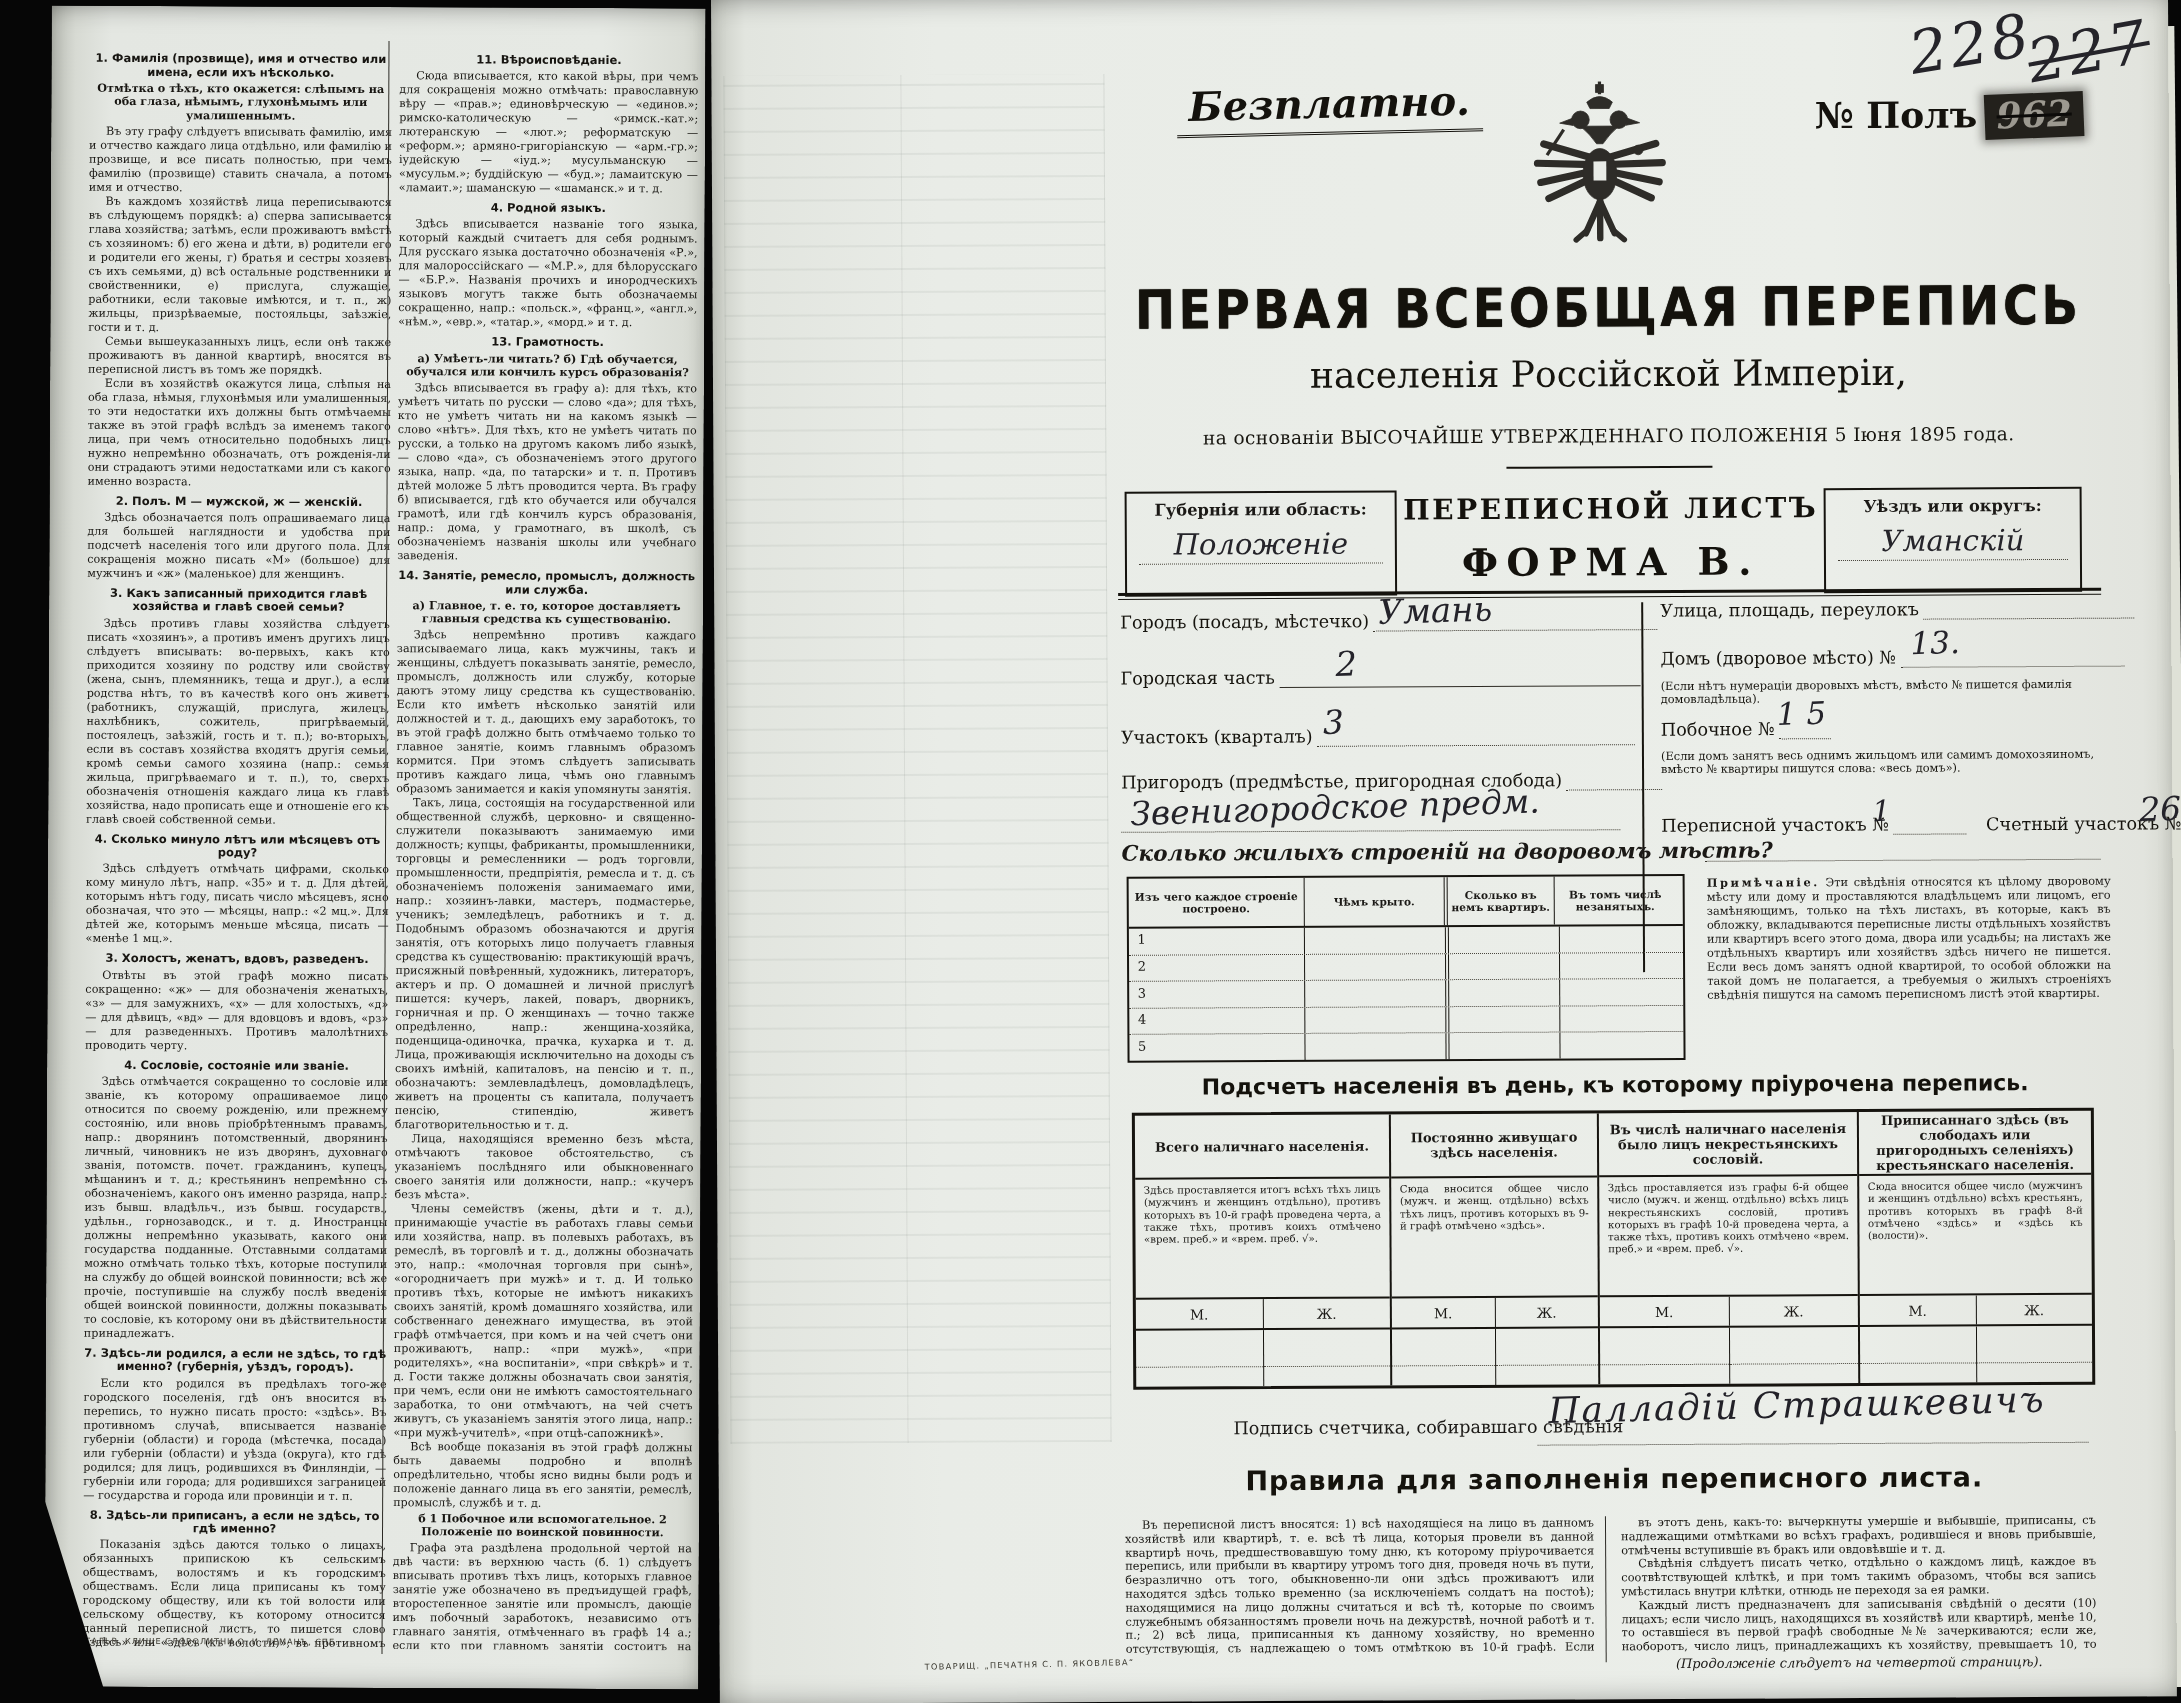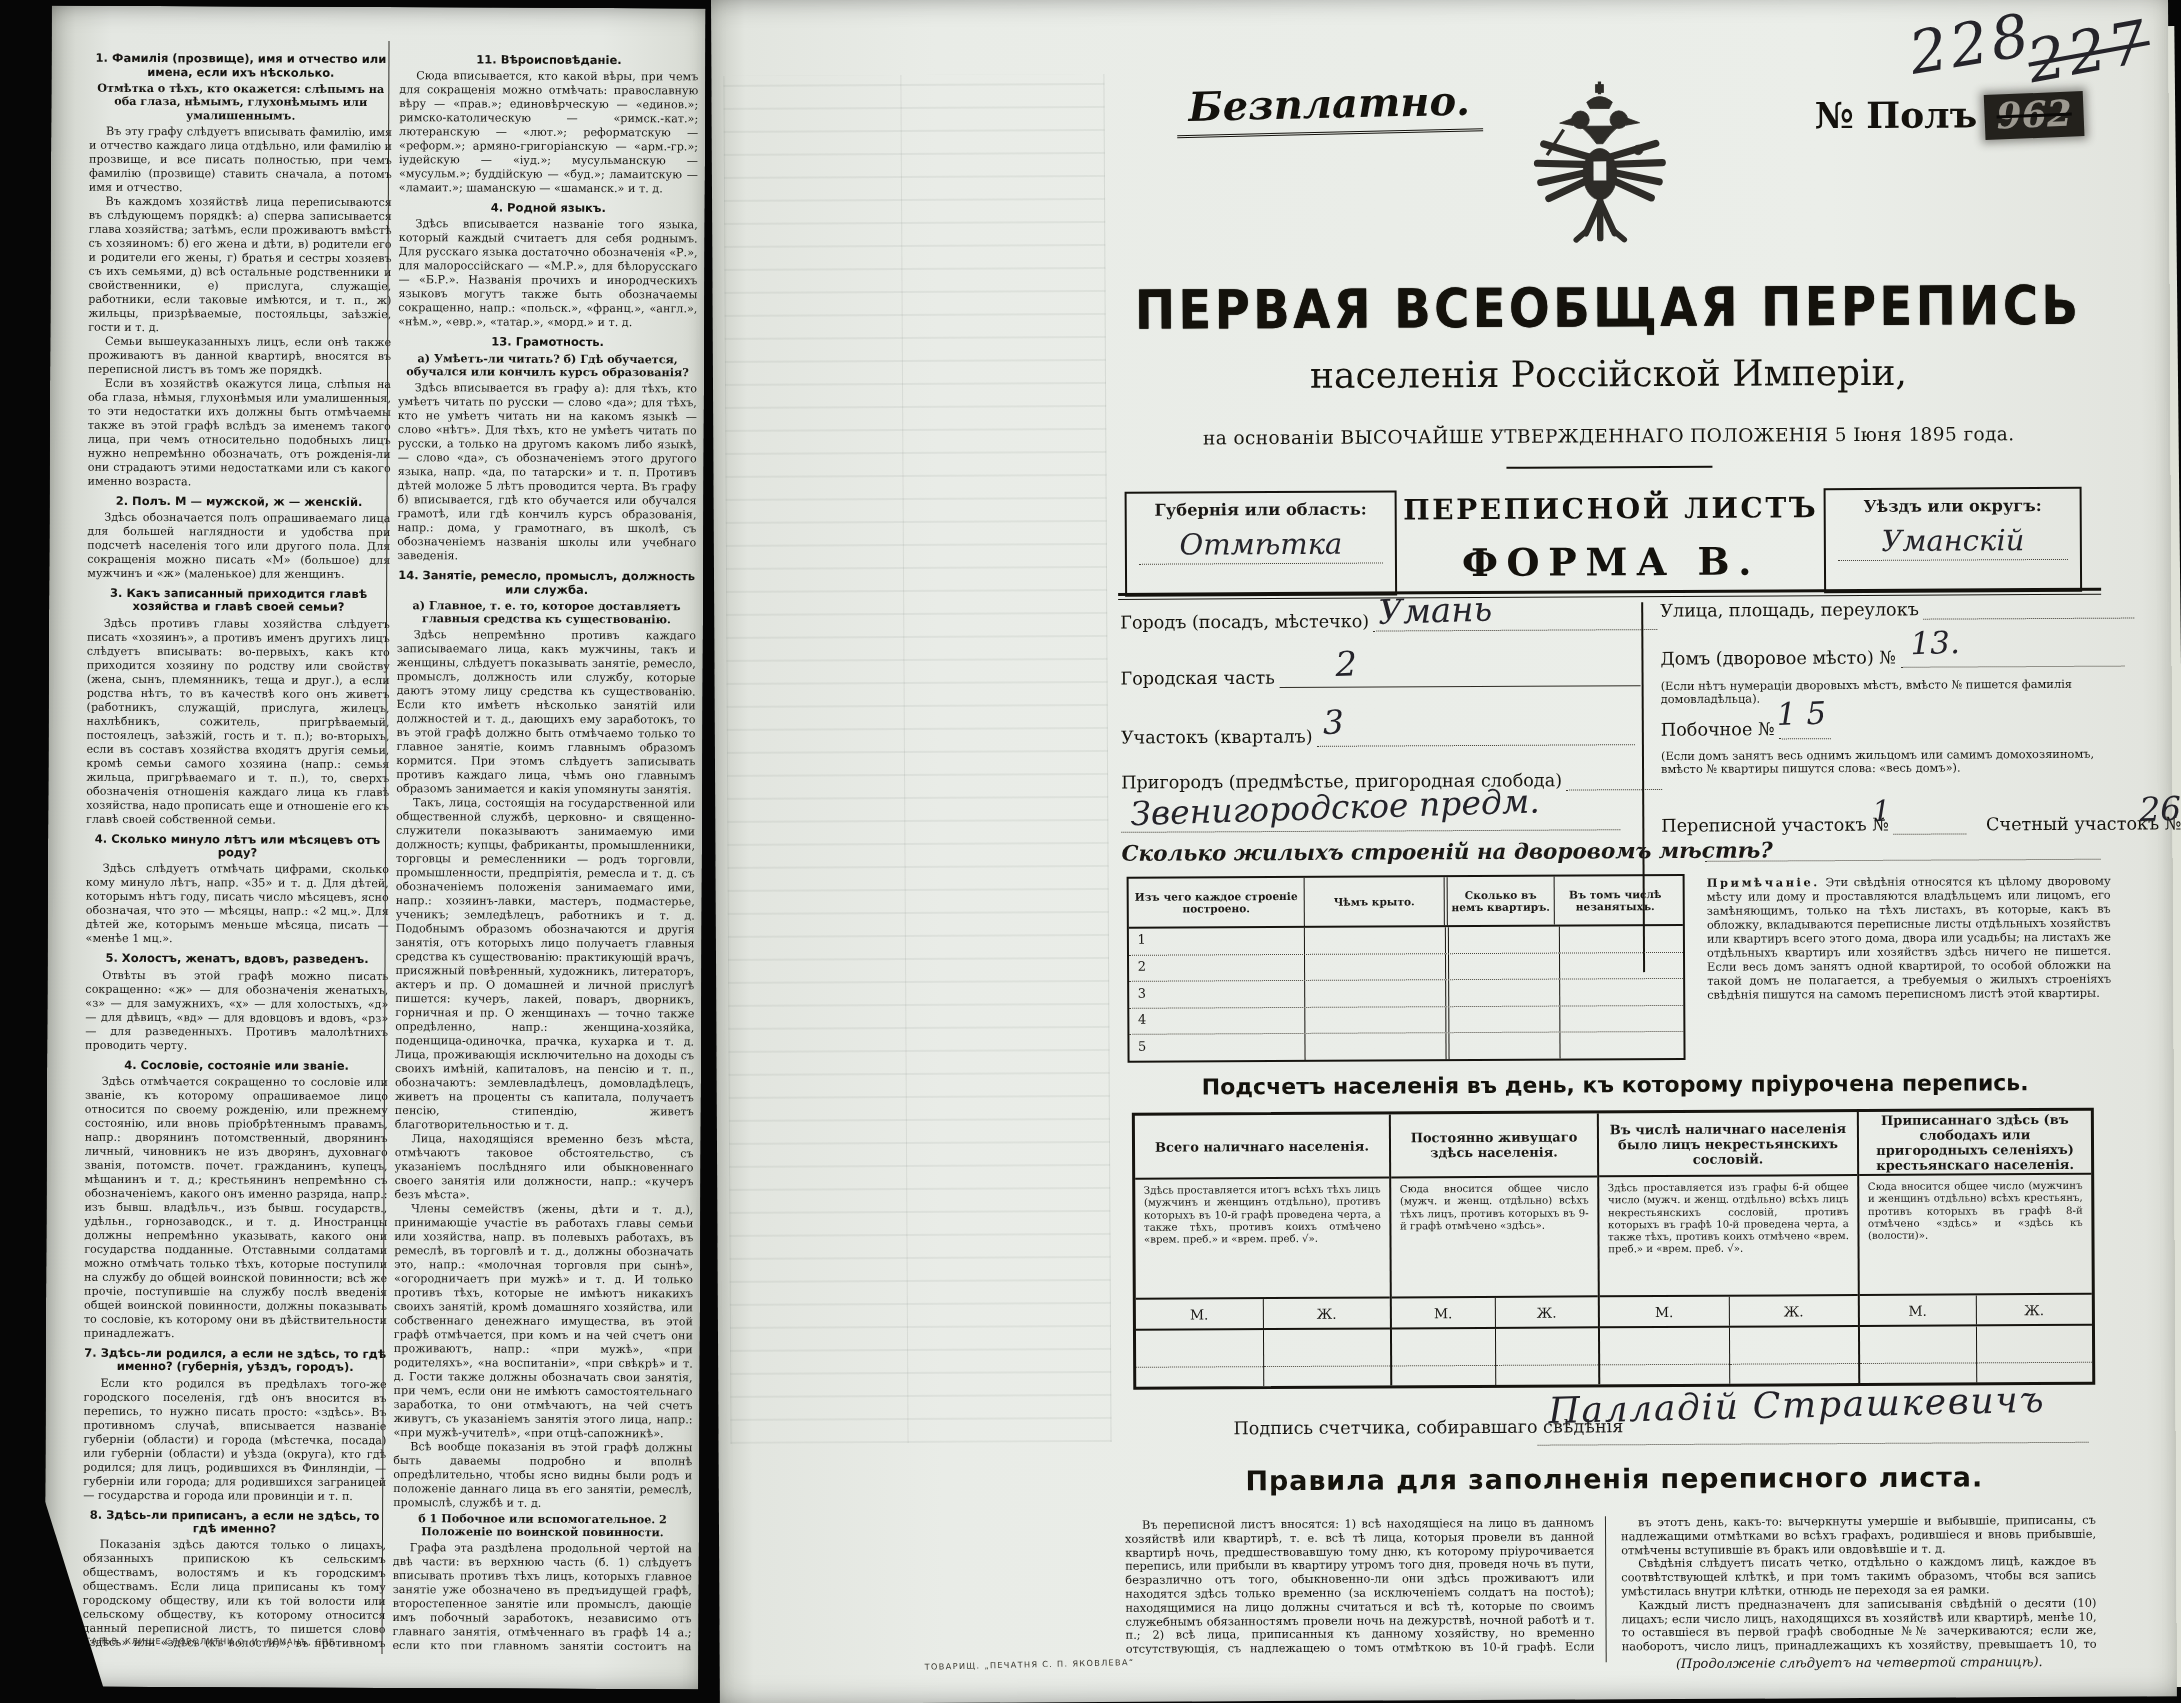--- a/index.html
+++ b/index.html
@@ -128,21 +128,21 @@
         <p class="bp">Въ эту графу слѣдуетъ вписывать фамилію, имя и отчество каждаго лица отдѣльно, или фамилію и прозвище, и все писать полностью, при чемъ фамилію (прозвище) ставить сначала, а потомъ имя и отчество.</p>
         <p class="bp">Въ каждомъ хозяйствѣ лица переписываются въ слѣдующемъ порядкѣ: а) сперва записывается глава хозяйства; затѣмъ, если проживаютъ вмѣстѣ съ хозяиномъ: б) его жена и дѣти, в) родители его и родители его жены, г) братья и сестры хозяевъ съ ихъ семьями, д) всѣ остальные родственники и свойственники, е) прислуга, служащіе, работники, если таковые имѣются, и т. п., ж) жильцы, призрѣваемые, постояльцы, заѣзжіе, гости и т. д.</p>
         <p class="bp">Семьи вышеуказанныхъ лицъ, если онѣ также проживаютъ въ данной квартирѣ, вносятся въ переписной листъ въ томъ же порядкѣ.</p>
         <p class="bp">Если въ хозяйствѣ окажутся лица, слѣпыя на оба глаза, нѣмыя, глухонѣмыя или умалишенныя, то эти недостатки ихъ должны быть отмѣчаемы также въ этой графѣ вслѣдъ за именемъ такого лица, при чемъ относительно подобныхъ лицъ нужно непремѣнно обозначать, отъ рожденія-ли они страдаютъ этими недостатками или съ какого именно возраста.</p>
         <div class="bh">2. Полъ. М — мужской, ж — женскій.</div>
         <p class="bp">Здѣсь обозначается полъ опрашиваемаго лица для большей наглядности и удобства при подсчетѣ населенія того или другого пола. Для сокращенія можно писать «М» (большое) для мужчинъ и «ж» (маленькое) для женщинъ.</p>
         <div class="bh">3. Какъ записанный приходится главѣ хозяйства и главѣ своей семьи?</div>
         <p class="bp">Здѣсь противъ главы хозяйства слѣдуетъ писать «хозяинъ», а противъ именъ другихъ лицъ слѣдуетъ вписывать: во-первыхъ, какъ кто приходится хозяину по родству или свойству (жена, сынъ, племянникъ, теща и друг.), а если родства нѣтъ, то въ качествѣ кого онъ живетъ (работникъ, служащій, прислуга, жилецъ, нахлѣбникъ, сожитель, пригрѣваемый, постоялецъ, заѣзжій, гость и т. п.); во-вторыхъ, если въ составъ хозяйства входятъ другія семьи, кромѣ семьи самого хозяина (напр.: семья жильца, пригрѣваемаго и т. п.), то, сверхъ обозначенія отношенія каждаго лица къ главѣ хозяйства, надо прописать еще и отношеніе его къ главѣ своей собственной семьи.</p>
         <div class="bh">4. Сколько минуло лѣтъ или мѣсяцевъ отъ роду?</div>
         <p class="bp">Здѣсь слѣдуетъ отмѣчать цифрами, сколько кому минуло лѣтъ, напр. «35» и т. д. Для дѣтей, которымъ нѣтъ году, писать число мѣсяцевъ, ясно обозначая, что это — мѣсяцы, напр.: «2 мц.». Для дѣтей же, которымъ меньше мѣсяца, писать — «менѣе 1 мц.».</p>
-        <div class="bh">5. Холостъ, женатъ, вдовъ, разведенъ.</div>
+        <div class="bh">3. Холостъ, женатъ, вдовъ, разведенъ.</div>
         <p class="bp">Отвѣты въ этой графѣ можно писать сокращенно: «ж» — для обозначенія женатыхъ, «з» — для замужнихъ, «х» — для холостыхъ, «д» — для дѣвицъ, «вд» — для вдовцовъ и вдовъ, «рз» — для разведенныхъ. Противъ малолѣтнихъ проводить черту.</p>
         <div class="bh">4. Сословіе, состояніе или званіе.</div>
         <p class="bp">Здѣсь отмѣчается сокращенно то сословіе или званіе, къ которому опрашиваемое лицо относится по своему рожденію, или прежнему состоянію, или вновь пріобрѣтеннымъ правамъ, напр.: дворянинъ потомственный, дворянинъ личный, чиновникъ не изъ дворянъ, духовнаго званія, потомств. почет. гражданинъ, купецъ, мѣщанинъ и т. д.; крестьянинъ непремѣнно съ обозначеніемъ, какого онъ именно разряда, напр.: изъ бывш. владѣльч., изъ бывш. государств., удѣльн., горнозаводск., и т. д. Иностранцы должны непремѣнно указывать, какого они государства подданные. Отставными солдатами можно отмѣчать только тѣхъ, которые поступили на службу до общей воинской повинности; всѣ же прочіе, поступившіе на службу послѣ введенія общей воинской повинности, должны показывать то сословіе, къ которому они въ дѣйствительности принадлежатъ.</p>
         <div class="bh">7. Здѣсь-ли родился, а если не здѣсь, то гдѣ именно? (губернія, уѣздъ, городъ).</div>
         <p class="bp">Если кто родился въ предѣлахъ того-же городского поселенія, гдѣ онъ вносится въ перепись, то нужно писать просто: «здѣсь». Въ противномъ случаѣ, вписывается названіе губерніи (области) и города (мѣстечка, посада) или губерніи (области) и уѣзда (округа), кто гдѣ родился; для лицъ, родившихся въ Финляндіи, — губерніи или города; для родившихся заграницей — государства и города или провинціи и т. п.</p>
         <div class="bh">8. Здѣсь-ли приписанъ, а если не здѣсь, то гдѣ именно?</div>
         <p class="bp">Показанія здѣсь даются только о лицахъ, обязанныхъ припискою къ сельскимъ обществамъ, волостямъ и къ городскимъ обществамъ. Если лица приписаны къ тому городскому обществу, или къ той волости или сельскому обществу, къ которому относится данный переписной листъ, то пишется слово «здѣсь» или «здѣсь (къ волости)»; въ противномъ же случаѣ, если они приписаны не тамъ, гдѣ вносятся въ перепись, пишется названіе волости (гмины, станицы и пр.) и сельскаго общества, или города (мѣстечка, посада), съ обозначеніемъ губерніи (области) и уѣзда (округа), гдѣ они приписаны.</p>
       </div>
     <div id="lp-divider"></div>
     <div class="lcol" id="lp-col2">
@@ -219,21 +219,21 @@
     <div class="hand" id="hand-228">228</div>
     <div class="hand" id="hand-227">227</div>
 
     <div id="main-title">ПЕРВАЯ ВСЕОБЩАЯ ПЕРЕПИСЬ</div>
     <div id="sub-title">населенія Россійской Имперіи,</div>
     <div id="law-line">на основаніи ВЫСОЧАЙШЕ УТВЕРЖДЕННАГО ПОЛОЖЕНІЯ 5 Іюня 1895 года.</div>
     <div id="law-rule"></div>
 
     <div class="hbox" id="box-province">
       <span class="blabel">Губернія или область:</span>
-      <span class="bhw hand">Отмѣтка</span>
+      <span class="bhw hand">Положеніе</span>
     </div>
     <div id="form-head1">ПЕРЕПИСНОЙ ЛИСТЪ</div>
     <div id="form-head2">ФОРМА В.</div>
     <div class="hbox" id="box-district">
       <span class="blabel">Уѣздъ или округъ:</span>
       <span class="bhw hand">Уманскій</span>
     </div>
     <div id="head-rule"></div>
 
     <div class="frow" style="left:406px;top:613px;">

